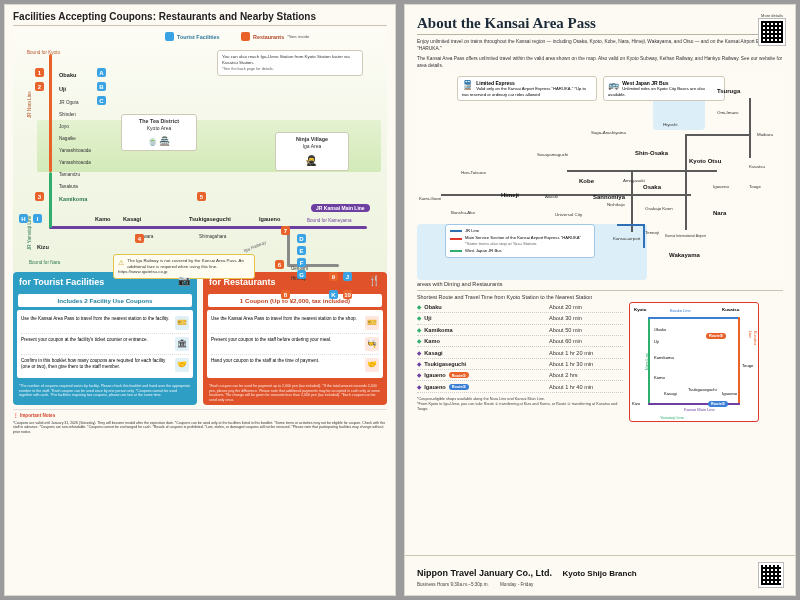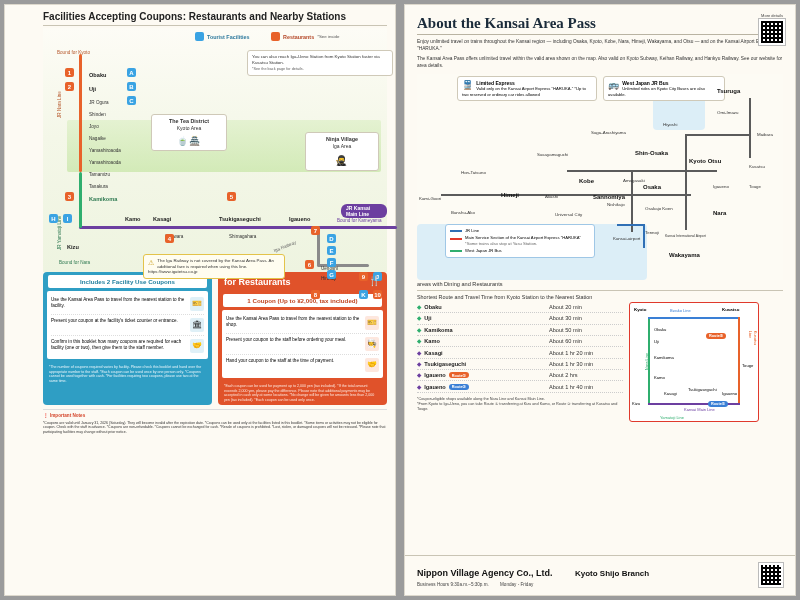--- a/index.html
+++ b/index.html
@@ -8,21 +8,21 @@
     width:800px; height:600px;
     background:#9b9b9b;
     font-family:"Liberation Sans", sans-serif;
     overflow:hidden;
     position:relative;
   }
   .page {
     position:absolute; top:4px; background:#fdfaf3;
     border:1px solid #ddd8cc;
   }
-  .page-left { left:4px; width:392px; height:592px;padding-left:30px; }
+  .page-left { left:4px; width:392px; height:592px; }
   .page-right { left:404px; width:392px; height:592px; }
 
   
   .l-head {
     margin:6px 8px 2px 8px;
     font-size:10px; font-weight:bold; color:#222;
     border-bottom:1px solid #c9c4b4; padding-bottom:3px;
   }
   .map-box {
     position:relative;
@@ -236,20 +236,24 @@
     <div class="callout" style="left:100px; top:226px; width:142px; border-color:#e3c34a; background:#fffdf0;">
       <span style="color:#c79a12; font-size:7px; float:left; margin-right:3px;">⚠</span>
       <span>The Iga Railway is not covered by the Kansai Area Pass. An additional fare is required when using this line. https://www.igatetsu.co.jp</span>
     </div>
   </div>
 
 
   <div class="howto-wrap">
 
     <div class="card" style="background:#2f9ec4;">
+      <div class="card-hd">
+        <span>for Tourist Facilities</span>
+        <span style="position:absolute; right:6px; top:3px; font-size:10px;">📷</span>
+      </div>
       <div class="card-sub" style="color:#1f7e9e;">Includes 2 Facility Use Coupons</div>
       <div class="steps">
         <div class="step">
           <div class="txt">Use the Kansai Area Pass to travel from the nearest station to the facility.</div>
           <div class="ico" style="background:#dff0f7;">🎫</div>
         </div>
         <div class="step">
           <div class="txt">Present your coupon at the facility's ticket counter or entrance.</div>
           <div class="ico" style="background:#dff0f7;">🏛</div>
         </div>
@@ -474,22 +478,22 @@
 
       <div class="chip" style="position:static; display:inline-block; position:absolute; left:76px; top:30px;">Route②</div>
       <div class="chip chip-blue" style="position:absolute; left:78px; top:98px;">Route①</div>
     </div>
   </div>
 
   <div class="foot">
     <div class="foot-in">
       <div>
         <div>
-          <span class="foot-t">Nippon Village Agency Co., Ltd.</span>
-          <span class="foot-t" style="font-size:8px; margin-left:18px;">Kyoto Shijo Branch</span>
+          <span class="foot-t">Nippon Travel January Co., Ltd.</span>
+          <span class="foot-t" style="font-size:8px; margin-left:6px;">Kyoto Shijo Branch</span>
         </div>
         <div class="foot-s">
           <span>Business Hours 9:30a.m.–5:30p.m.</span>
           <span style="margin-left:10px;">Monday - Friday</span>
         </div>
       </div>
       <div class="qr" style="position:relative; width:24px; height:24px;"></div>
     </div>
   </div>
 </div>

